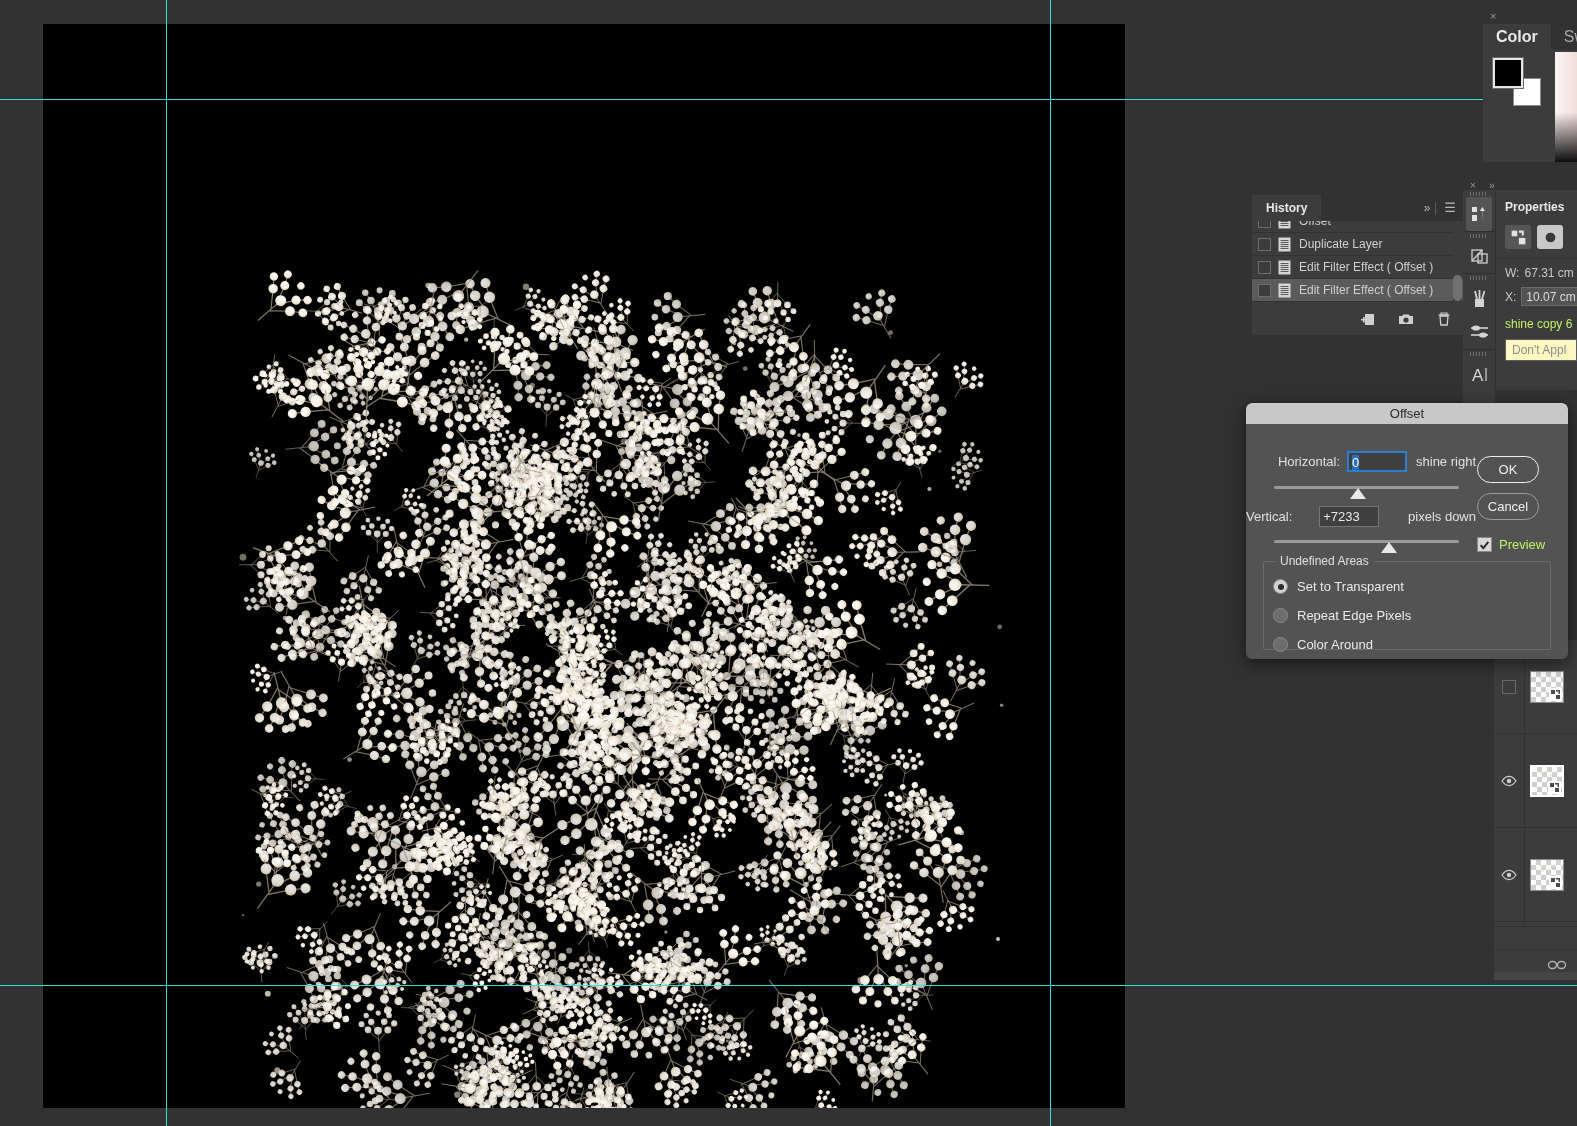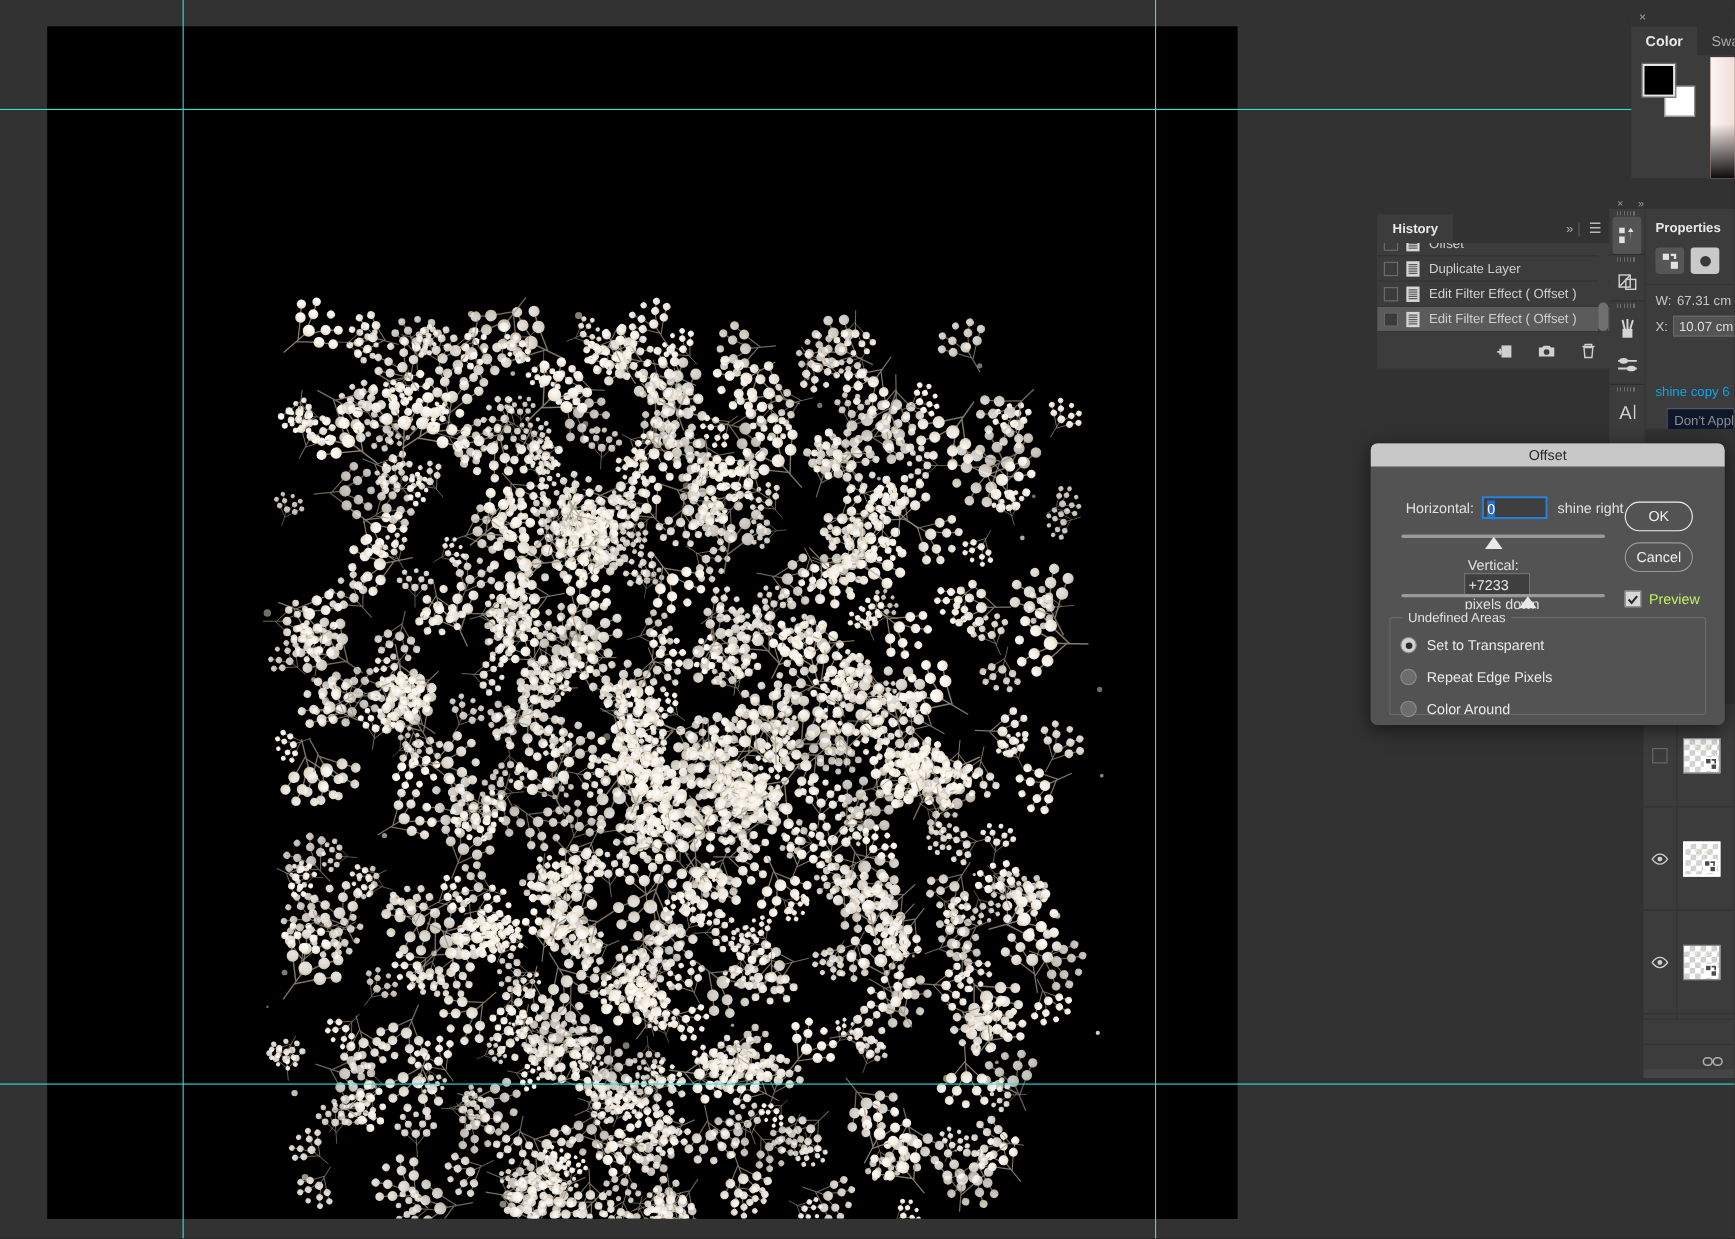--- a/index.html
+++ b/index.html
@@ -30,21 +30,21 @@
   .guide-h { height: 1px; left: 0; width: 1577px; }
 
   
   .panel { position: absolute; background: #3c3c3c; color: #c8c8c8; }
   .panel-tabbar {
     display: flex; align-items: stretch; height: 26px;
     background: #323232;
   }
   .panel-tab {
     display: flex; align-items: center; padding: 0 13px;
-    font-size: 13px; color: #a8a8a8; background: #323232;
+    font-size: 16px; color: #a8a8a8; background: #323232;
   }
   .panel-tab.active { background: #3c3c3c; color: #e8e8e8; font-weight: bold; }
   .panel-closebar { height: 14px; background: #323232; position: relative; }
   .panel-close-x {
     position: absolute; left: 7px; top: 1px;
     font-size: 11px; color: #9a9a9a; line-height: 11px;
   }
 
   
   #color-panel { left: 1483px; top: 10px; width: 94px; height: 152px; }
@@ -148,23 +148,23 @@
   #properties-divider { height: 1px; background: #333; margin: 0; }
   .prop-field-row {
     display: flex; align-items: center; padding: 7px 0 0 9px;
     font-size: 12px; color: #c8c8c8; white-space: nowrap;
   }
   .prop-field-row .lbl { margin-right: 5px; }
   .prop-input {
     background: #535353; border: 1px solid #6a6a6a; color: #dcdcdc;
     font-size: 12px; padding: 1px 4px; height: 19px; line-height: 16px;
   }
-  #prop-layername { padding: 11px 0 0 9px; font-size: 12px; color: #0ea5e9; white-space: nowrap; margin-top: 32px; }
+  #prop-layername { padding: 11px 0 0 9px; font-size: 12px; color: #bef264; white-space: nowrap; }
   #prop-dontapply {
-    margin: 8px 0 0 19px; background: #0f172a; border: 1px solid #5e5e5e;
+    margin: 8px 0 0 9px; background: #fef9c3; border: 1px solid #5e5e5e;
     color: #8d8d8d; font-size: 12px; padding: 3px 6px; white-space: nowrap;
   }
 
   
   #layers-panel {
     position: absolute; left: 1494px; top: 640px; width: 83px; height: 340px;
     background: #3c3c3c; overflow: hidden;
   }
   .layer-row {
     position: relative; height: 94px; border-bottom: 1px solid #323232;
@@ -215,21 +215,21 @@
   #offset-titlebar {
     height: 21px; background: #c8c8c8;
     display: flex; align-items: center; justify-content: center;
     border-top-left-radius: 6px; border-top-right-radius: 6px;
   }
   #offset-title { font-size: 13px; color: #2a2a2a; }
   #offset-body { position: relative; height: 235px; }
 
   .of-row { position: absolute; display: flex; align-items: center; }
   #row-horizontal { left: 0; top: 27px; width: 230px; justify-content: flex-end; }
-  #row-vertical   { left: 0; top: 82px; width: 230px; justify-content: space-between; flex-direction: column; }
+  #row-vertical   { left: 0; top: 82px; width: 230px; justify-content: space-between; }
   .of-label { font-size: 13px; color: #e0e0e0; margin-right: 7px; }
   .of-input {
     width: 60px; height: 21px; background: #3f3f3f; color: #e8e8e8;
     border: 1px solid #757575; font-size: 13px; padding: 0 3px;
     font-family: "Liberation Sans", sans-serif; line-height: 19px;
   }
   .of-input.focused { border: 2px solid #2a7fd4; }
   .of-input .sel { background: #2a6fc4; color: #fff; }
   .of-unit { font-size: 13px; color: #e0e0e0; margin-left: 9px; }
 

